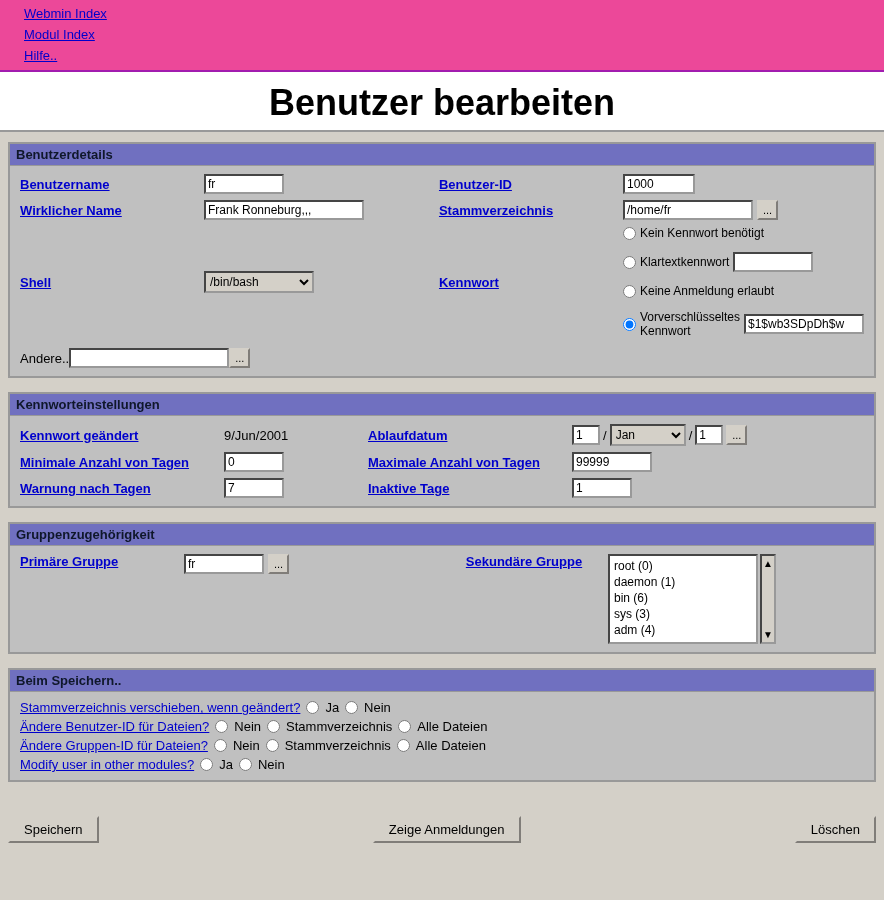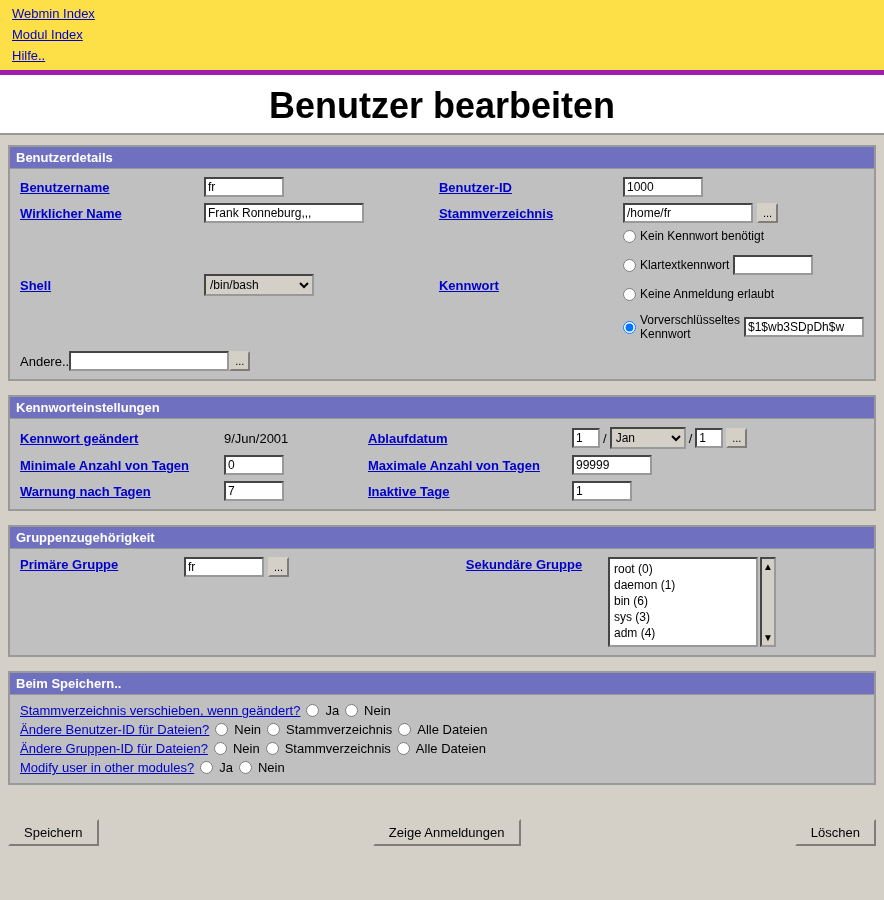--- a/index.html
+++ b/index.html
@@ -4,23 +4,23 @@
   <style>
     * { box-sizing: border-box; margin: 0; padding: 0; }
     body {
       font-family: Arial, Helvetica, sans-serif;
       font-size: 13px;
       background: #d4d0c8;
       color: #000;
     }
     a { color: #0000cc; text-decoration: underline; cursor: pointer; }
     .top-nav {
-      padding: 4px 12px;
-      background: #fde047;
-      border-bottom: 5px solid #a21caf;
+      padding: 4px 24px;
+      background: #ec4899;
+      border-bottom: 2px solid #a21caf;
       line-height: 1.6;
     }
     .page-title {
       text-align: center;
       font-size: 36px;
       font-weight: bold;
       padding: 10px 0 6px 0;
       background: #fff;
       border-bottom: 2px solid #999;
     }
@@ -28,21 +28,21 @@
       padding: 10px 8px;
       background: #d4d0c8;
     }
     .section {
       border: 2px solid #999;
       margin-bottom: 14px;
       background: #d4d0c8;
     }
     .section-header {
       background: #7070c0;
-      color: #ffffff;
+      color: #0f172a;
       font-weight: bold;
       font-size: 13px;
       padding: 3px 6px;
       border-bottom: 1px solid #999;
     }
     .section-body {
       padding: 8px 10px;
       background: #c0c0c0;
     }
     .form-grid {
@@ -178,21 +178,21 @@
     </div>
     <div class="section-body">
       <div class="form-grid">
 
         <div class="form-label">Benutzername</div>
         <div class="form-value">
           <input type="text" style="width: 80px;" value="fr">
         </div>
         <div class="form-label">Benutzer-ID</div>
         <div class="form-value">
-          <input type="text" style="width: 80px;" value="1000">
+          <input type="text" style="width: 72px;" value="1000">
         </div>
 
         <div class="form-label">Wirklicher Name</div>
         <div class="form-value">
           <input type="text" style="width: 160px;" value="Frank Ronneburg,,,">
         </div>
         <div class="form-label">Stammverzeichnis</div>
         <div class="form-value">
           <input type="text" style="width: 130px;" value="/home/fr">
           <button class="btn-dots">...</button>

